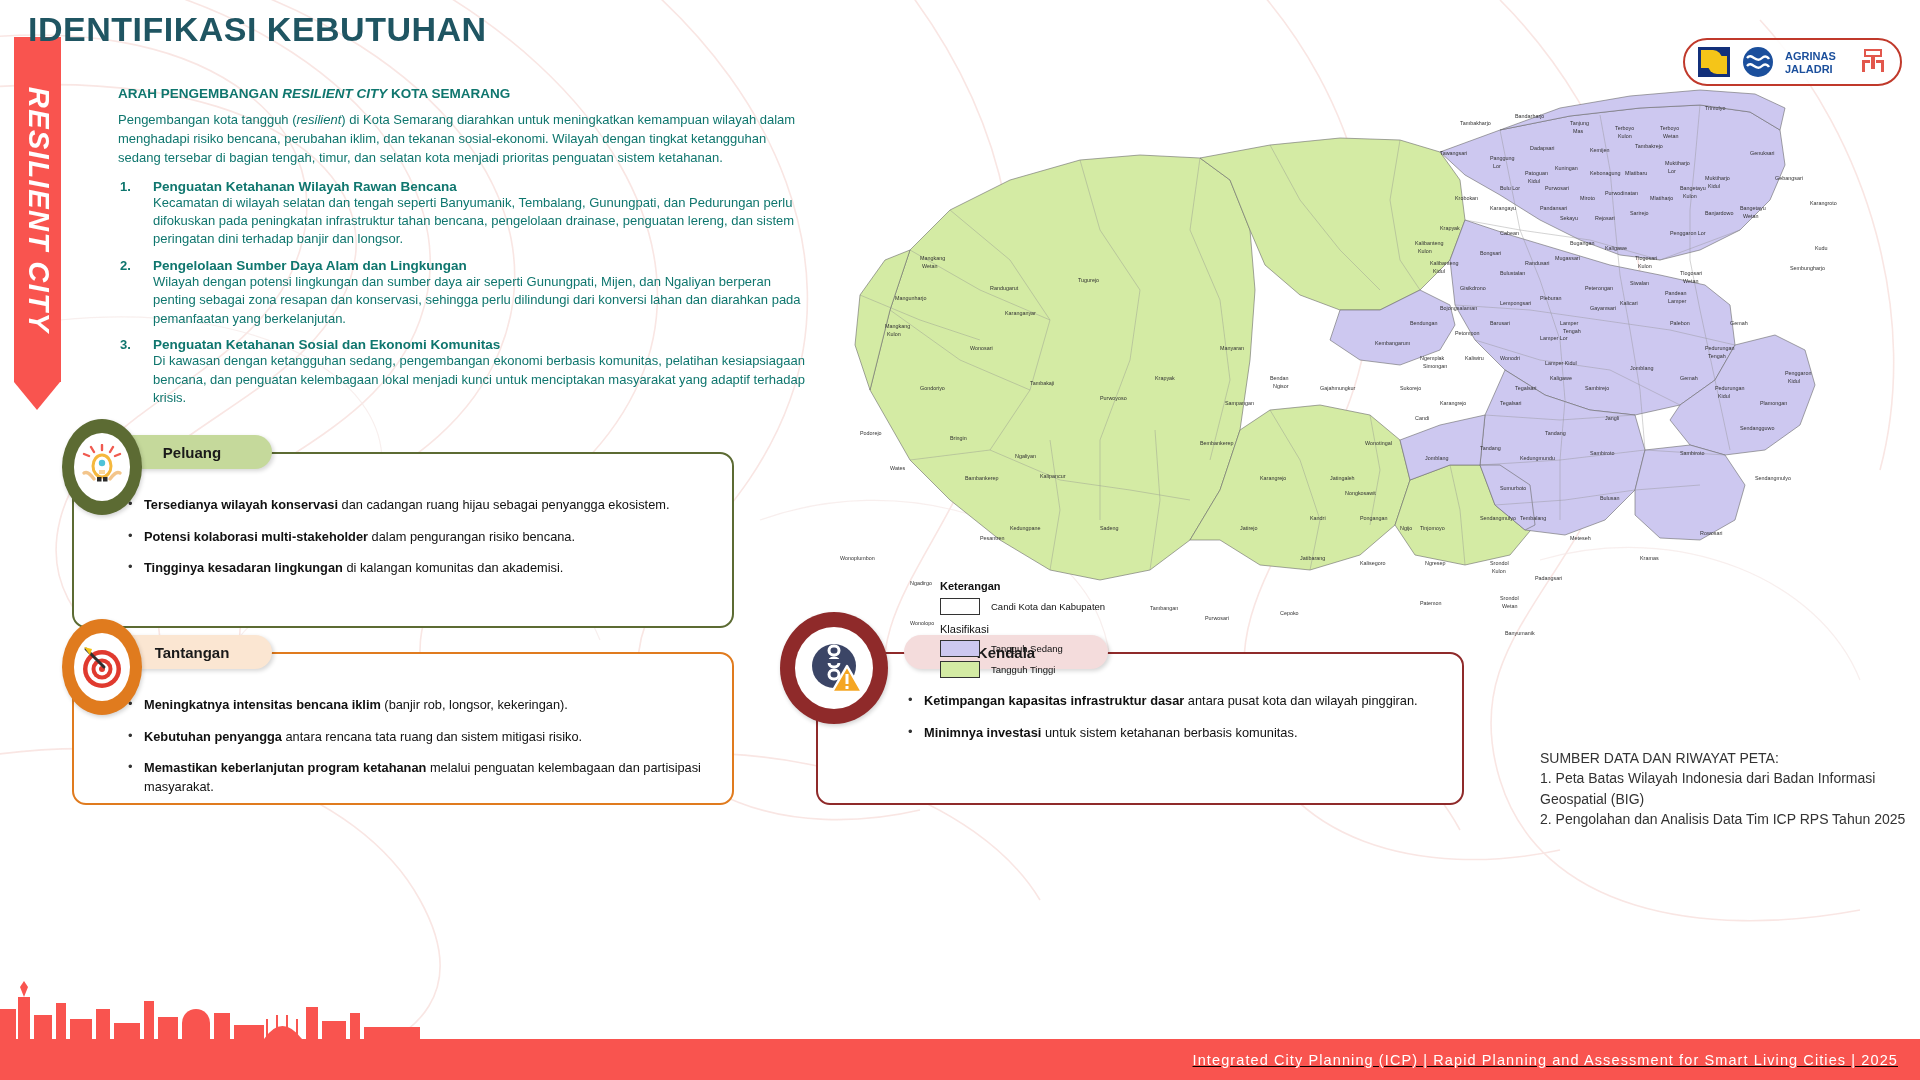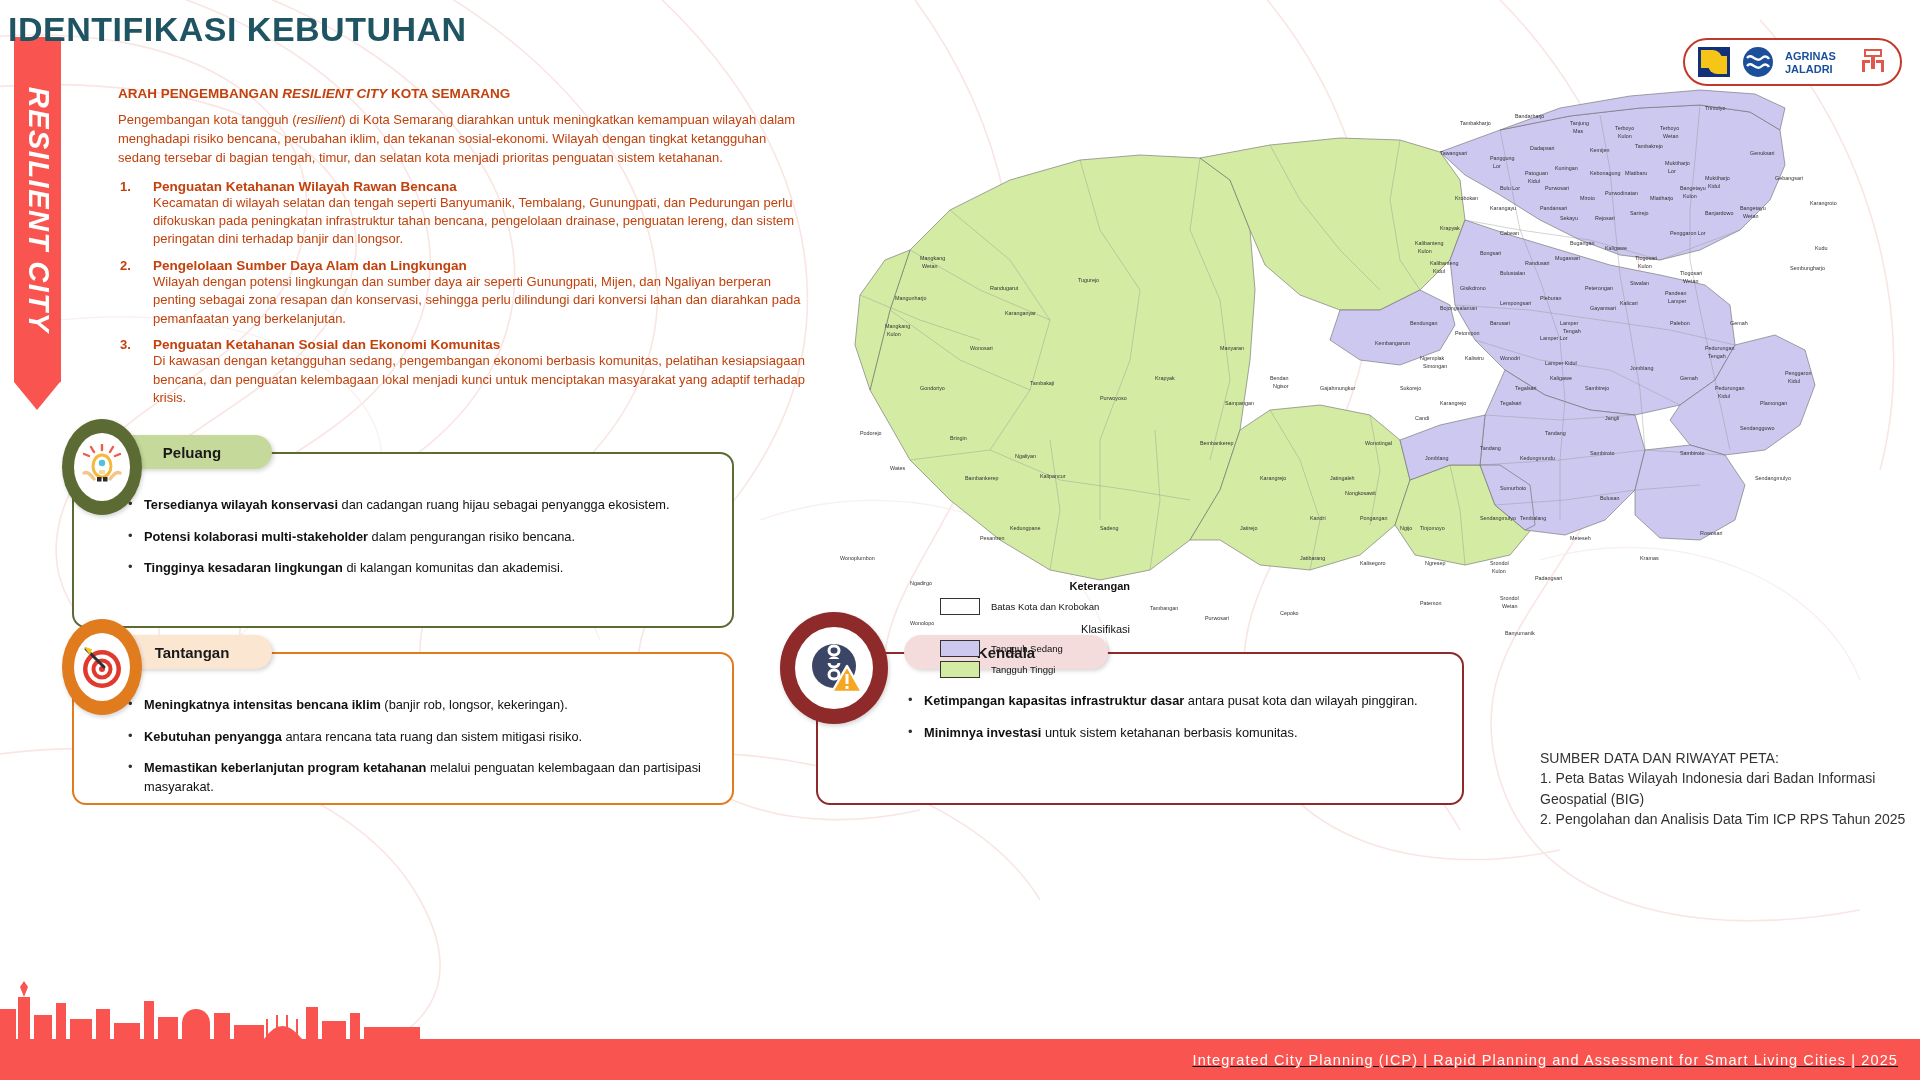--- a/index.html
+++ b/index.html
@@ -11,21 +11,21 @@
   }
 
   
   #contour-bg {
     position:absolute; inset:0; width:1920px; height:1080px;
     pointer-events:none; z-index:0; opacity:.55;
   }
 
   
   #page-title {
-    position:absolute; left:8px; top:10px;
+    position:absolute; left:28px; top:10px;
     font-size:34px; font-weight:bold; letter-spacing:.5px;
     color:#1f5562; z-index:5;
   }
 
   
   #side-ribbon {
     position:absolute; left:14px; top:37px;
     width:47px; height:345px;
     background:#f9544f; z-index:4;
   }
@@ -40,21 +40,21 @@
     position:absolute; left:0; top:345px;
     width:0; height:0;
     border-left:23.5px solid transparent;
     border-right:23.5px solid transparent;
     border-top:28px solid #f9544f;
   }
 
   
   #narrative {
     position:absolute; left:118px; top:86px; width:690px; z-index:3;
-    color:#c2410c;
+    color:#0f766e;
   }
   #narrative h2 {
     font-size:13.5px; font-weight:bold; letter-spacing:0;
     margin-bottom:10px;
   }
   #narrative h2 em { font-style:italic; }
   #narrative p.lead {
     font-size:13px; line-height:1.45; margin-bottom:11px; text-align:left;
   }
   #narrative p.lead em { font-style:italic;margin-top:20px; }
@@ -130,21 +130,21 @@
                      --accent:#8f2a2a; --tab-bg:#f4dcdc; }
   #panel-kendala .tab { left:88px; width:204px; }
   #panel-kendala .badge { left:-36px; top:-40px; width:108px; height:112px; }
   #panel-kendala .badge .inner { width:78px; height:82px; }
   #panel-kendala ul.bullets { left:92px; top:40px; }
 
   
   #map-panel { position:absolute; left:800px; top:60px; width:1040px; height:600px; z-index:2; }
   #map-svg { width:100%; height:100%; }
 
-  #map-legend { position:absolute; left:940px; top:580px; width:190px; z-index:4;text-align:right; }
+  #map-legend { position:absolute; left:940px; top:580px; width:190px; z-index:4; }
   #map-legend .legend-title { font-size:11px; font-weight:bold; color:#111; margin-bottom:6px; }
   #map-legend .legend-sub   { font-size:11px; font-weight:normal; color:#111; margin:8px 0 5px; }
   #map-legend .legend-row { display:flex; align-items:center; margin-bottom:4px; }
   #map-legend .swatch { width:40px; height:17px; border:1px solid #333; margin-right:11px; flex:none; }
   #map-legend .legend-label { font-size:9.5px; color:#111; }
 
   #map-source {
     position:absolute; left:1540px; top:748px; z-index:4;
     font-size:14px; line-height:1.45; color:#333; white-space:pre-line;
   }
@@ -505,21 +505,21 @@
       <text x="805" y="360">Jangli</text>
       <text x="745" y="375">Tandang</text>
     </g>
   </svg>
 </div>
 
 <div id="map-legend">
   <div class="legend-title">Keterangan</div>
   <div class="legend-row">
     <span class="swatch" style="background:#fff;"></span>
-    <span class="legend-label">Batas Kota dan Krobokan</span>
+    <span class="legend-label">Candi Kota dan Kabupaten</span>
   </div>
   <div class="legend-sub">Klasifikasi</div>
   <div id="legend-classes">
       <div class="legend-row">
         <span class="swatch" style="background: rgb(205, 200, 240);"></span>
         <span class="legend-label">Tangguh Sedang</span>
       </div>
       <div class="legend-row">
         <span class="swatch" style="background: rgb(212, 235, 164);"></span>
         <span class="legend-label">Tangguh Tinggi</span>

